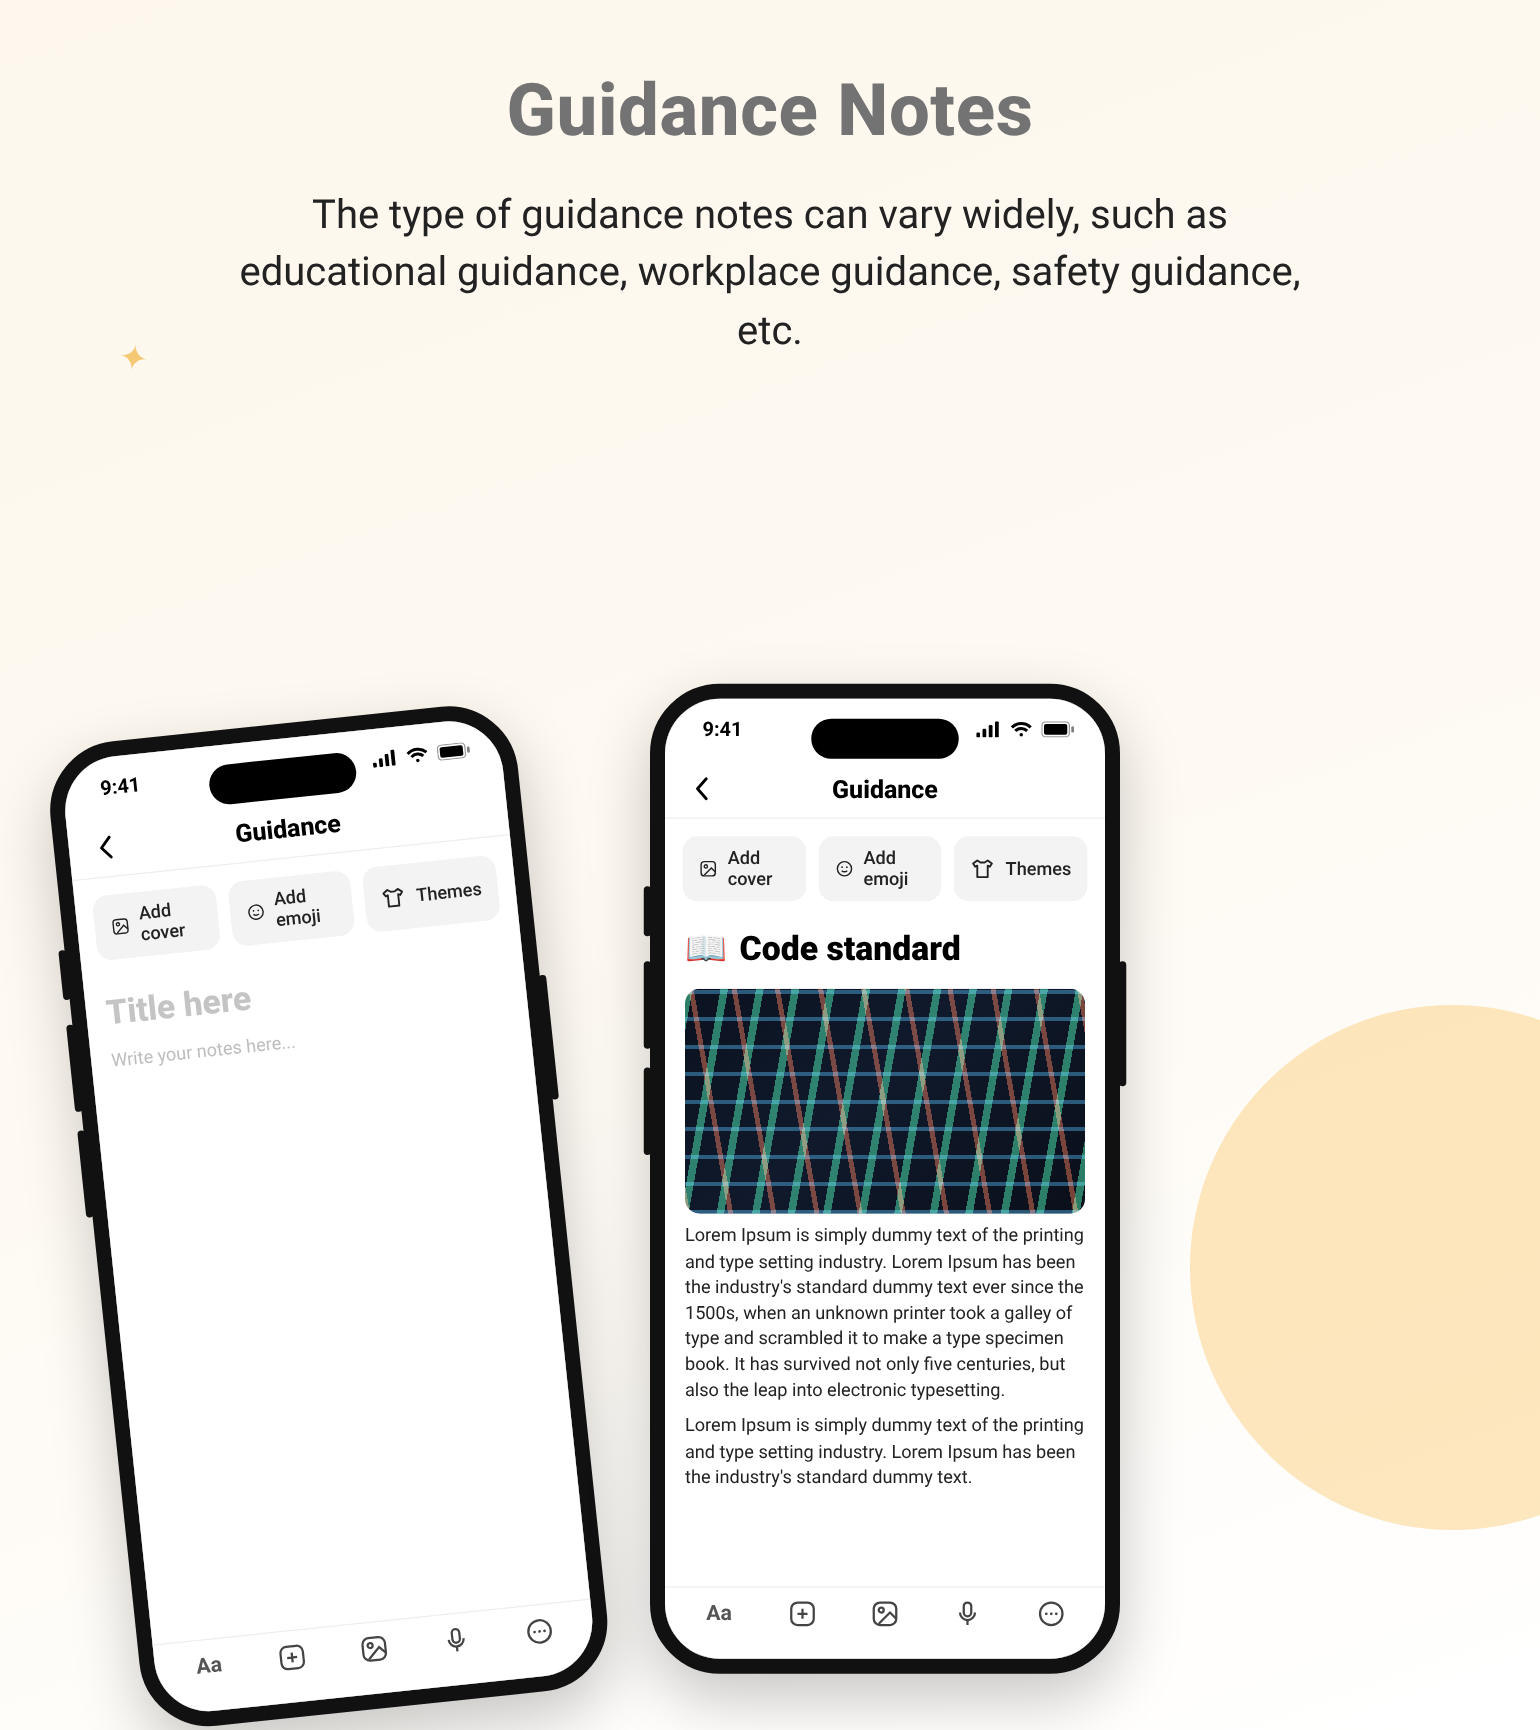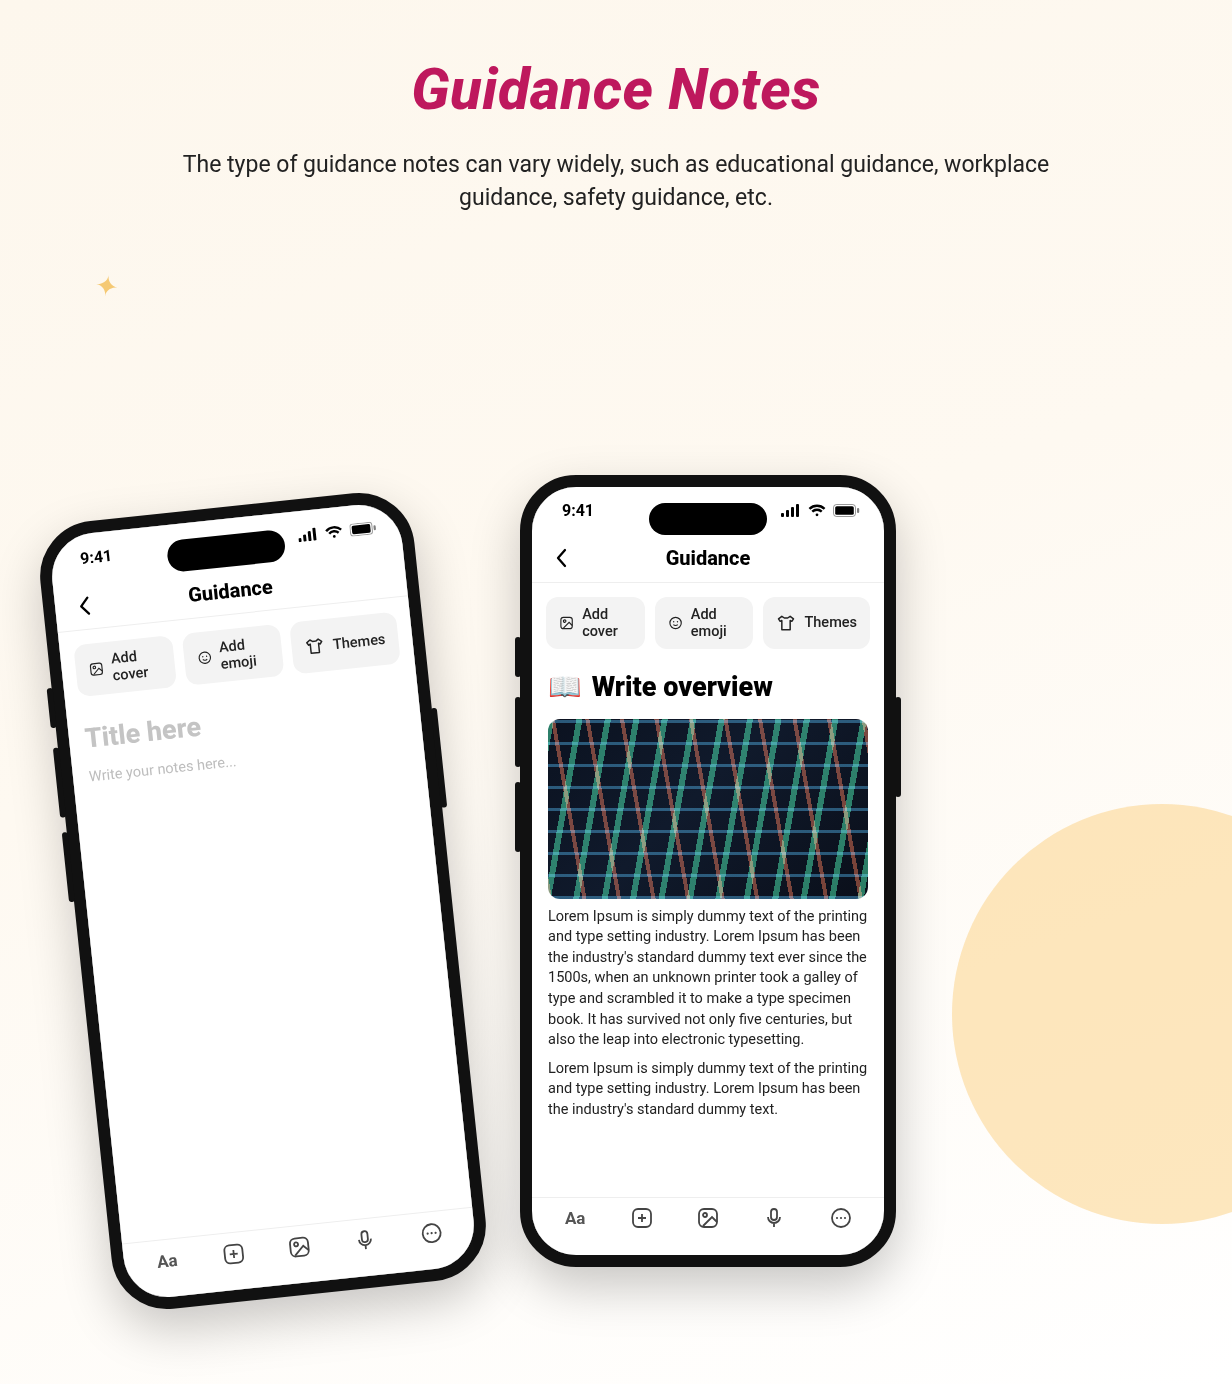--- a/index.html
+++ b/index.html
@@ -35,27 +35,26 @@
   
   .hero {
     position: relative;
     text-align: center;
     padding-top: 55px;
     z-index: 2;
   }
   .hero h1 {
     font-size: 58px;
     font-weight: 800;
-    color: #be185d;
+    color: #737373;
     letter-spacing: .5px;
-    font-style: italic;
   }
   .hero p {
     margin-top: 25px;
-    font-size: 23px;
+    font-size: 32px;
     line-height: 1.45;
     color: #222;
     font-weight: 400;
     max-width: 880px;
     margin-left: auto;
     margin-right: auto;
   }
 
   
   .phones { position: relative; z-index: 3; }
@@ -350,21 +349,21 @@
           <svg width="20" height="20" viewBox="0 0 24 24" fill="none" stroke="#222" stroke-width="1.8" stroke-linejoin="round">
               <path d="M7 4 3 7l2 3 2-1v11h10V9l2 1 2-3-4-3-3 2h-4L7 4z"></path>
             </svg>
           <span>Themes</span>
         </div>
       </div>
 
       <div class="body-area">
         <div class="note-title">
           <span>📖</span>
-          <span>Write overview</span>
+          <span>Code standard</span>
         </div>
         <div class="cover-img"></div>
         <p class="para">Lorem Ipsum is simply dummy text of the printing and type setting industry. Lorem Ipsum has been the industry's standard dummy text ever since the 1500s, when an unknown printer took a galley of type and scrambled it to make a type specimen book. It has survived not only five centuries, but also the leap into electronic typesetting.</p>
         <p class="para">Lorem Ipsum is simply dummy text of the printing and type setting industry. Lorem Ipsum has been the industry's standard dummy text.</p>
       </div>
 
       <div class="toolbar">
         <div class="tool text">Aa</div>
         <div class="tool">
           <svg width="24" height="24" viewBox="0 0 24 24" fill="none" stroke="#444" stroke-width="1.8">

